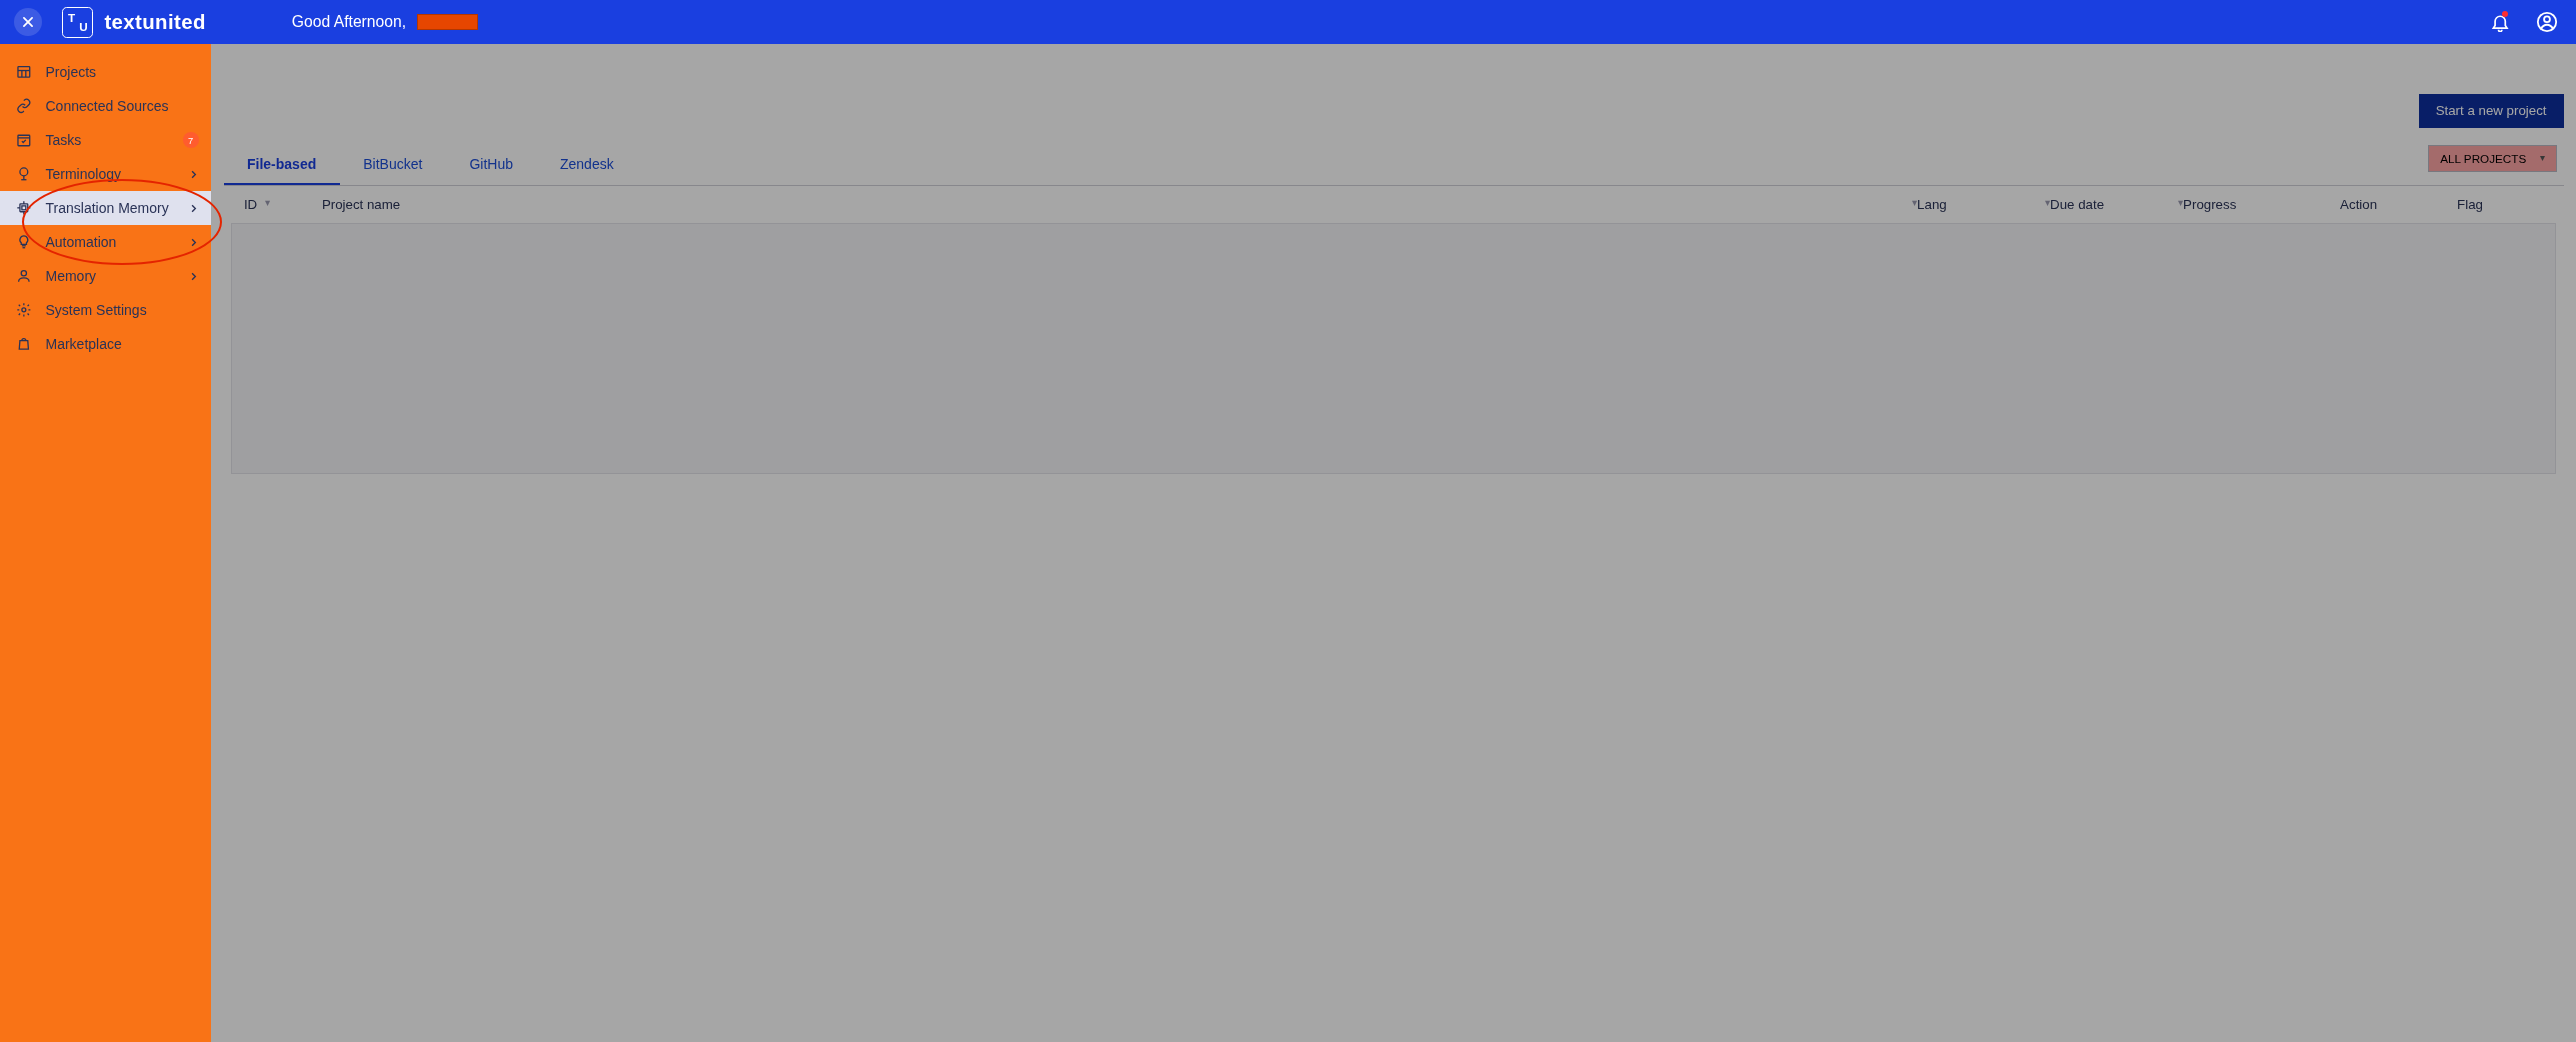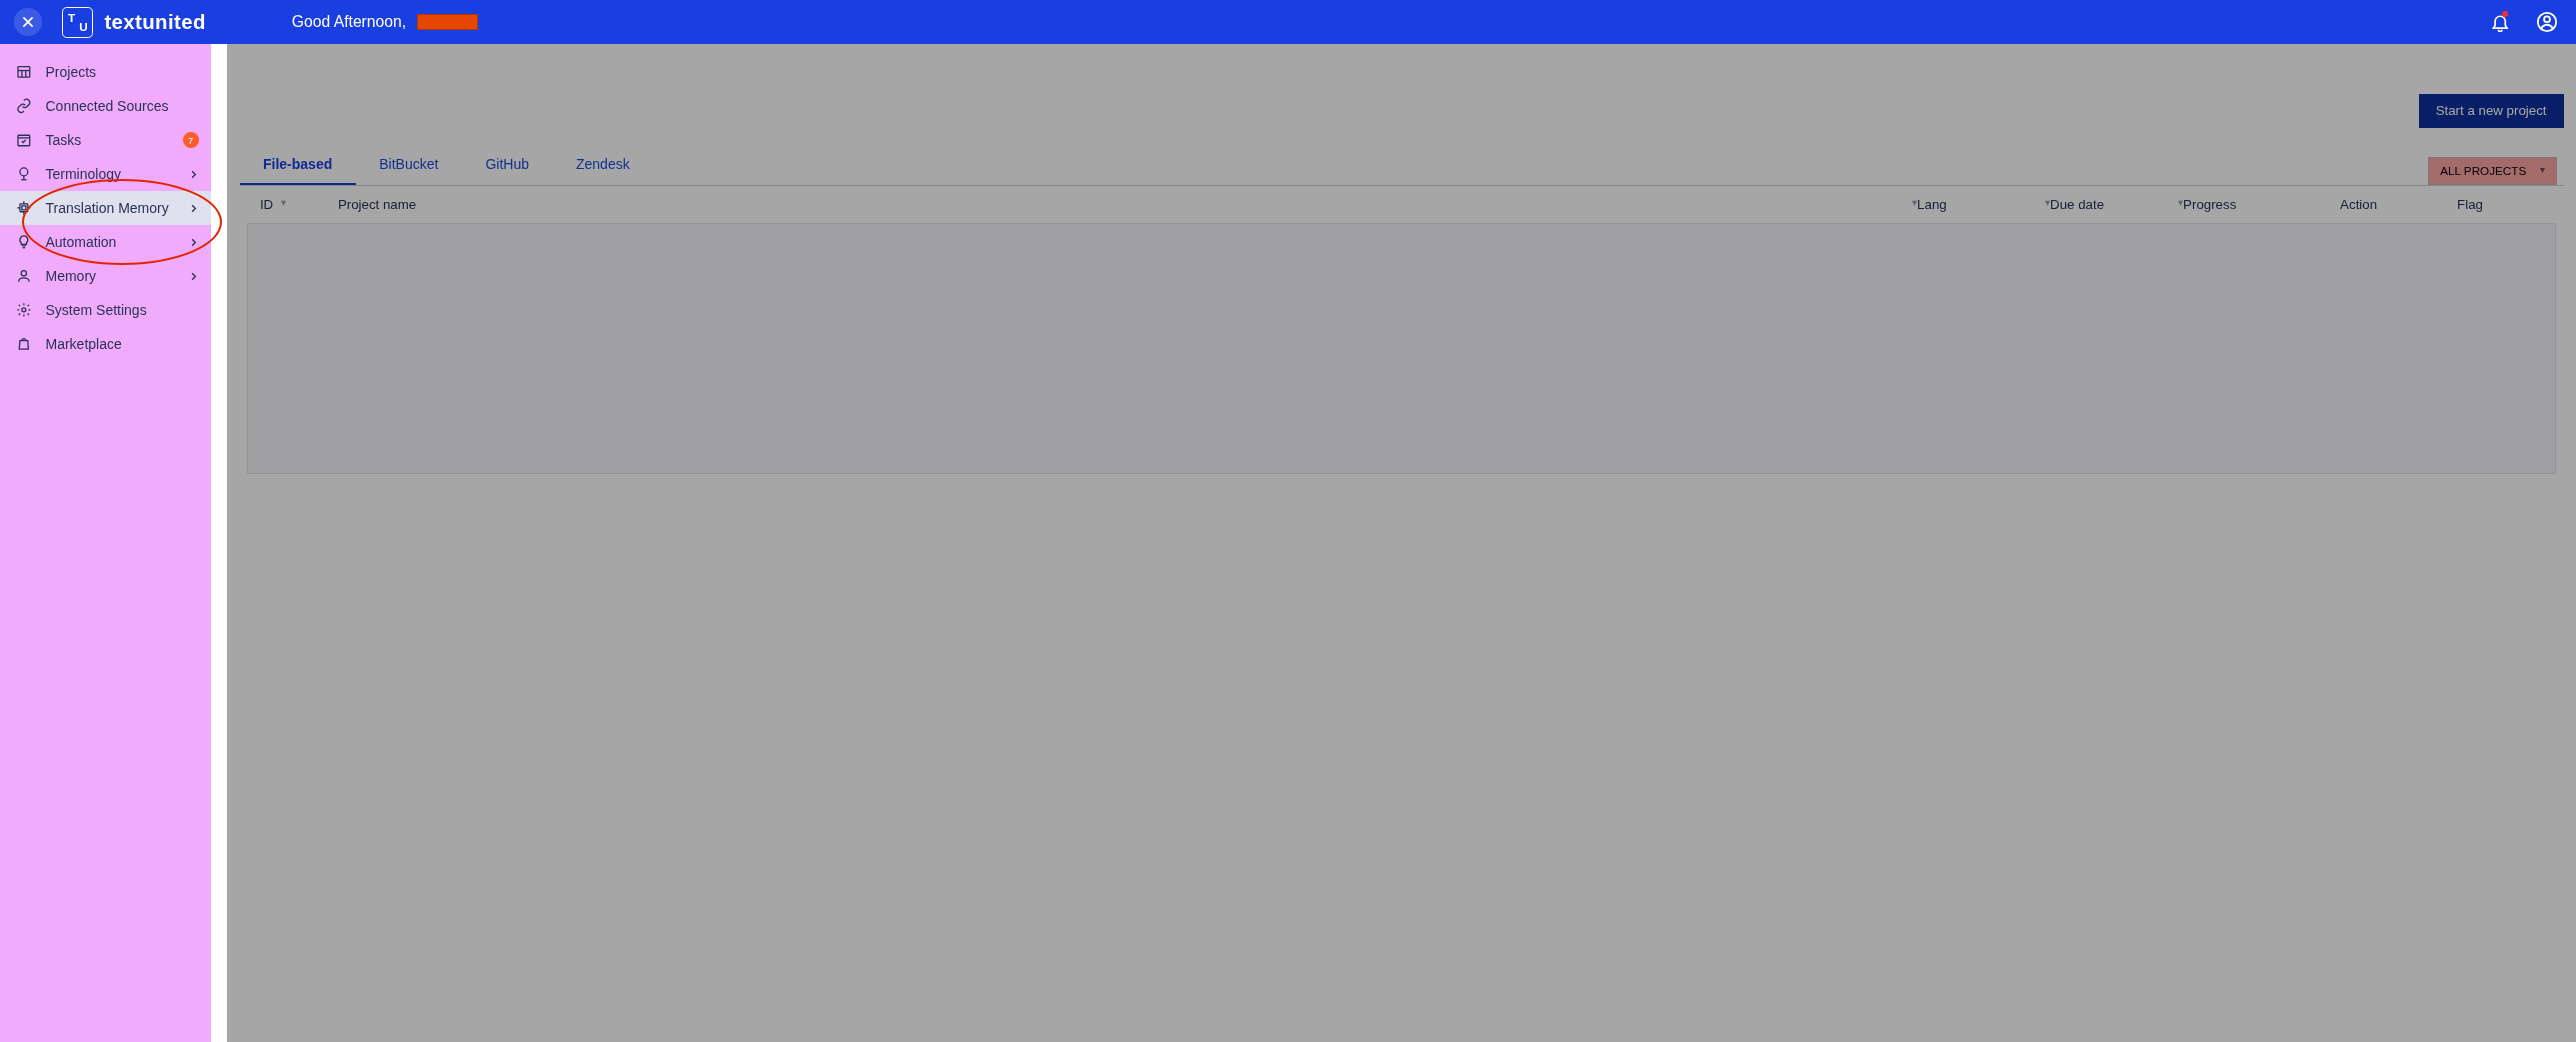--- a/index.html
+++ b/index.html
@@ -54,21 +54,21 @@
   .bell-dot {
     position:absolute; top:4.7px; right:7px;
     width:6.3px;height:6.3px;border-radius:50%;
     background:#ff2e2e;
   }
 
   
   .sidebar {
     position: fixed; top: 44px; left: 0; bottom: 0;
     width: 211px;
-    background: #f0abfc;
+    background: #f97316;
     padding-top: 11px;
     z-index: 25;
   }
   .nav-item {
     display: flex; align-items: center;
     height: 34px;
     padding: 0 12.5px;
     color: #2a3357;
     font-size: 14px;
     cursor: pointer;
@@ -96,21 +96,20 @@
     border-radius: 50%;
     pointer-events: none;
     z-index: 40;
   }
 
   
   .main {
     position: fixed; top: 44px; left: 0; right: 0; bottom: 0;
     padding-left: 211px;
     background: #fff;
-    margin-left: 16px;
   }
   .dim-overlay {
     position: absolute; inset: 0;
     background: rgba(0,0,0,.35);
     z-index: 20;
     left: 211px; 
   }
   .content {
     padding: 0 12.5px;
     height: 100%;
@@ -121,21 +120,21 @@
   }
   .new-proj {
     background: #0d2f9e;
     color: #fff;
     border: none;
     padding: 9.4px 17px;
     font-size: 13.3px;
     cursor: pointer;
   }
   .tabs-row {
-    display: flex; align-items: flex-end;
+    display: flex; align-items: flex-start;
     border-bottom: 0.8px solid #d0d0d8;
     padding-right: 6.3px;
   }
   .tab {
     padding: 11px 23.5px;
     font-size: 14px;
     color: #1d4ed8;
     cursor: pointer;
     border-bottom: 2.3px solid transparent;
   }

